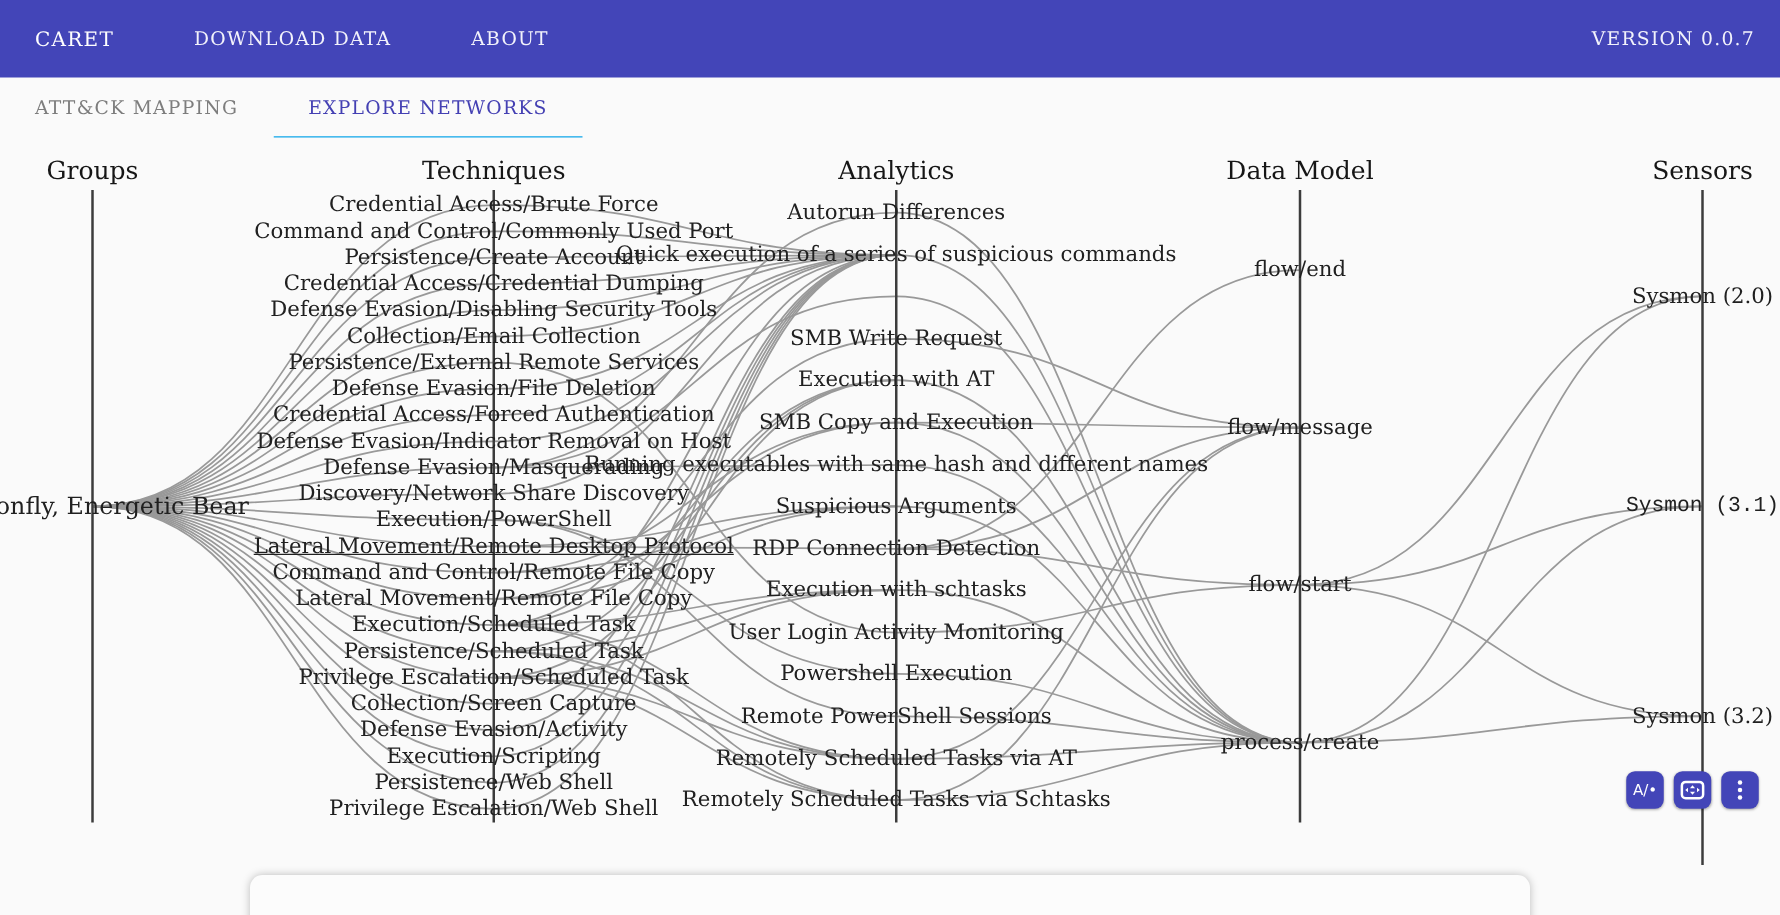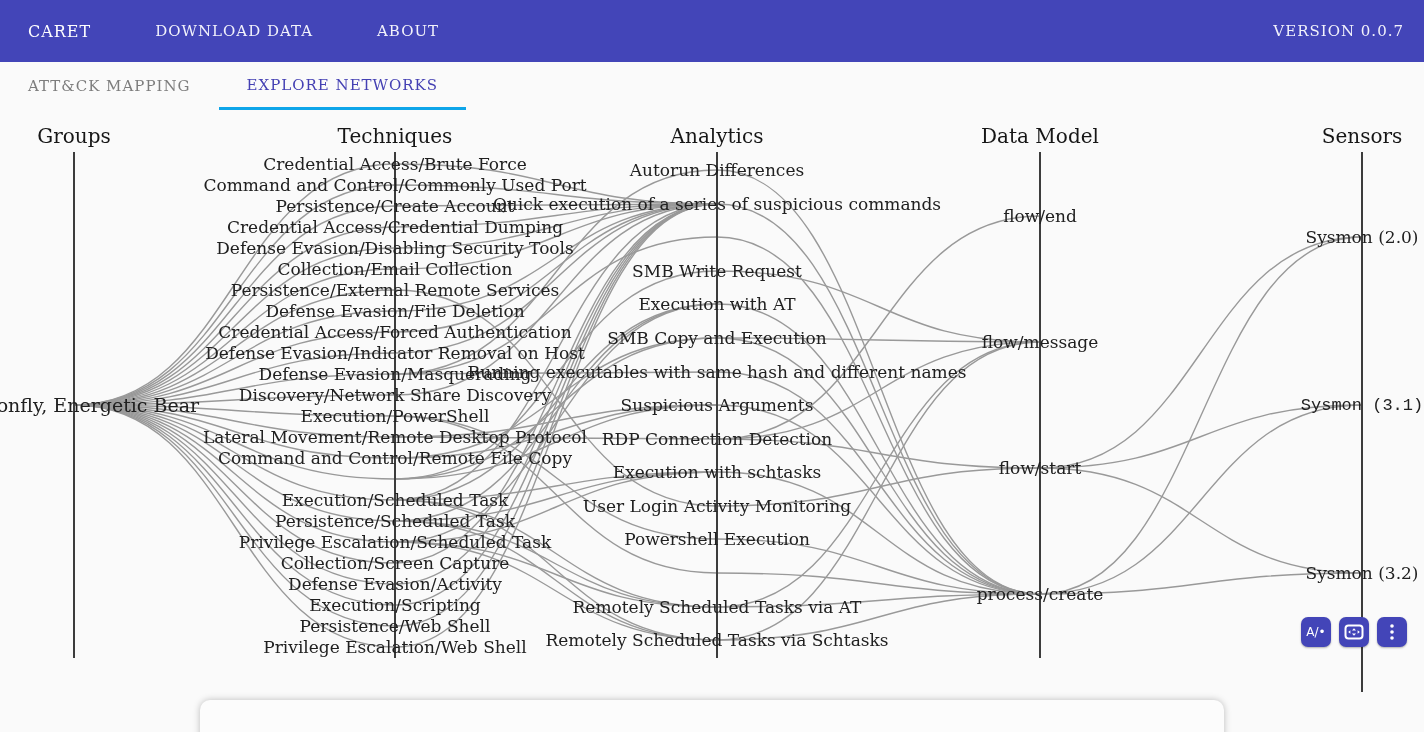--- a/index.html
+++ b/index.html
@@ -11,21 +11,21 @@
           display:flex;align-items:center;color:#fff;z-index:30;}
   .navbar .brand{margin-left:28px;font-size:16px;letter-spacing:1px;cursor:pointer;}
   .navbar .nav-item{margin-left:64px;font-size:15px;letter-spacing:1px;cursor:pointer;color:#f2f2fb;}
   .navbar .version{margin-left:auto;margin-right:20px;font-size:15px;letter-spacing:1px;color:#f2f2fb;}
 
   
   .tabbar{position:absolute;top:62px;left:0;width:1424px;height:48px;display:flex;z-index:25;}
   .tab{height:100%;display:flex;align-items:center;justify-content:center;
        padding:0 28px;font-size:15px;letter-spacing:1px;cursor:pointer;color:#7d7d7d;
        box-sizing:border-box;}
-  .tab.active{color:#4440b3;border-bottom:3px solid #0ea5e9;}
+  .tab.active{color:#4440b3;border-bottom:1px solid #0ea5e9;}
 
   
   #graph-svg{position:absolute;top:0;left:0;z-index:1;}
   #label-layer{position:absolute;top:0;left:0;width:1424px;height:732px;z-index:5;pointer-events:none;}
   .col-header{position:absolute;transform:translate(-50%,-50%);font-size:20px;color:#161616;white-space:nowrap;}
   .node-label{position:absolute;transform:translate(-50%,-50%);font-size:17px;color:#202020;
               white-space:nowrap;pointer-events:auto;cursor:pointer;}
 
   
   .bottom-card{position:absolute;left:200px;top:700px;width:1024px;height:48px;background:#fcfcfc;
@@ -164,42 +164,44 @@
       <div class="node-label" style="left: 395px; top: 227px; font-size: 17px;">Credential Access/Credential Dumping</div>
       <div class="node-label" style="left: 395px; top: 248px; font-size: 17px;">Defense Evasion/Disabling Security Tools</div>
       <div class="node-label" style="left: 395px; top: 269px; font-size: 17px;">Collection/Email Collection</div>
       <div class="node-label" style="left: 395px; top: 290px; font-size: 17px;">Persistence/External Remote Services</div>
       <div class="node-label" style="left: 395px; top: 311px; font-size: 17px;">Defense Evasion/File Deletion</div>
       <div class="node-label" style="left: 395px; top: 332px; font-size: 17px;">Credential Access/Forced Authentication</div>
       <div class="node-label" style="left: 395px; top: 353px; font-size: 17px;">Defense Evasion/Indicator Removal on Host</div>
       <div class="node-label" style="left: 395px; top: 374px; font-size: 17px;">Defense Evasion/Masquerading</div>
       <div class="node-label" style="left: 395px; top: 395px; font-size: 17px;">Discovery/Network Share Discovery</div>
       <div class="node-label" style="left: 395px; top: 416px; font-size: 17px;">Execution/PowerShell</div>
-      <div class="node-label" style="left: 395px; top: 437px; font-size: 17px;">Lateral Movement/Remote Desktop Protocol</div>
+      <div class="node-label" style="left: 395px; top: 437px; font-size: 17px; text-decoration: underline;">Lateral Movement/Remote Desktop Protocol</div>
       <div class="node-label" style="left: 395px; top: 458px; font-size: 17px;">Command and Control/Remote File Copy</div>
+      <div class="node-label" style="left: 395px; top: 479px; font-size: 17px;">Lateral Movement/Remote File Copy</div>
       <div class="node-label" style="left: 395px; top: 500px; font-size: 17px;">Execution/Scheduled Task</div>
       <div class="node-label" style="left: 395px; top: 521px; font-size: 17px;">Persistence/Scheduled Task</div>
       <div class="node-label" style="left: 395px; top: 542px; font-size: 17px;">Privilege Escalation/Scheduled Task</div>
       <div class="node-label" style="left: 395px; top: 563px; font-size: 17px;">Collection/Screen Capture</div>
       <div class="node-label" style="left: 395px; top: 584px; font-size: 17px;">Defense Evasion/Activity</div>
       <div class="node-label" style="left: 395px; top: 605px; font-size: 17px;">Execution/Scripting</div>
       <div class="node-label" style="left: 395px; top: 626px; font-size: 17px;">Persistence/Web Shell</div>
       <div class="node-label" style="left: 395px; top: 647px; font-size: 17px;">Privilege Escalation/Web Shell</div>
       <div class="col-header" style="left: 717px; top: 136px;">Analytics</div>
       <div class="node-label" style="left: 717px; top: 170px; font-size: 17px;">Autorun Differences</div>
       <div class="node-label" style="left: 717px; top: 204px; font-size: 17px;">Quick execution of a series of suspicious commands</div>
       <div class="node-label" style="left: 717px; top: 271px; font-size: 17px;">SMB Write Request</div>
       <div class="node-label" style="left: 717px; top: 304px; font-size: 17px;">Execution with AT</div>
       <div class="node-label" style="left: 717px; top: 338px; font-size: 17px;">SMB Copy and Execution</div>
       <div class="node-label" style="left: 717px; top: 372px; font-size: 17px; text-align: center;">Running executables with same hash and different names</div>
       <div class="node-label" style="left: 717px; top: 405px; font-size: 17px;">Suspicious Arguments</div>
       <div class="node-label" style="left: 717px; top: 439px; font-size: 17px;">RDP Connection Detection</div>
       <div class="node-label" style="left: 717px; top: 472px; font-size: 17px;">Execution with schtasks</div>
       <div class="node-label" style="left: 717px; top: 506px; font-size: 17px;">User Login Activity Monitoring</div>
       <div class="node-label" style="left: 717px; top: 539px; font-size: 17px;">Powershell Execution</div>
+      <div class="node-label" style="left: 717px; top: 573px; font-size: 17px;">Remote PowerShell Sessions</div>
       <div class="node-label" style="left: 717px; top: 607px; font-size: 17px;">Remotely Scheduled Tasks via AT</div>
       <div class="node-label" style="left: 717px; top: 640px; font-size: 17px;">Remotely Scheduled Tasks via Schtasks</div>
       <div class="col-header" style="left: 1040px; top: 136px;">Data Model</div>
       <div class="node-label" style="left: 1040px; top: 216px; font-size: 17px;">flow/end</div>
       <div class="node-label" style="left: 1040px; top: 342px; font-size: 17px;">flow/message</div>
       <div class="node-label" style="left: 1040px; top: 468px; font-size: 17px;">flow/start</div>
       <div class="node-label" style="left: 1040px; top: 594px; font-size: 17px;">process/create</div>
       <div class="col-header" style="left: 1362px; top: 136px;">Sensors</div>
       <div class="node-label" style="left: 1362px; top: 237px; font-size: 17px;">Sysmon (2.0)</div>
       <div class="node-label" style="left: 1362px; top: 405px; font-size: 17px; font-family: Liberation Mono, monospace;">Sysmon (3.1)</div>

